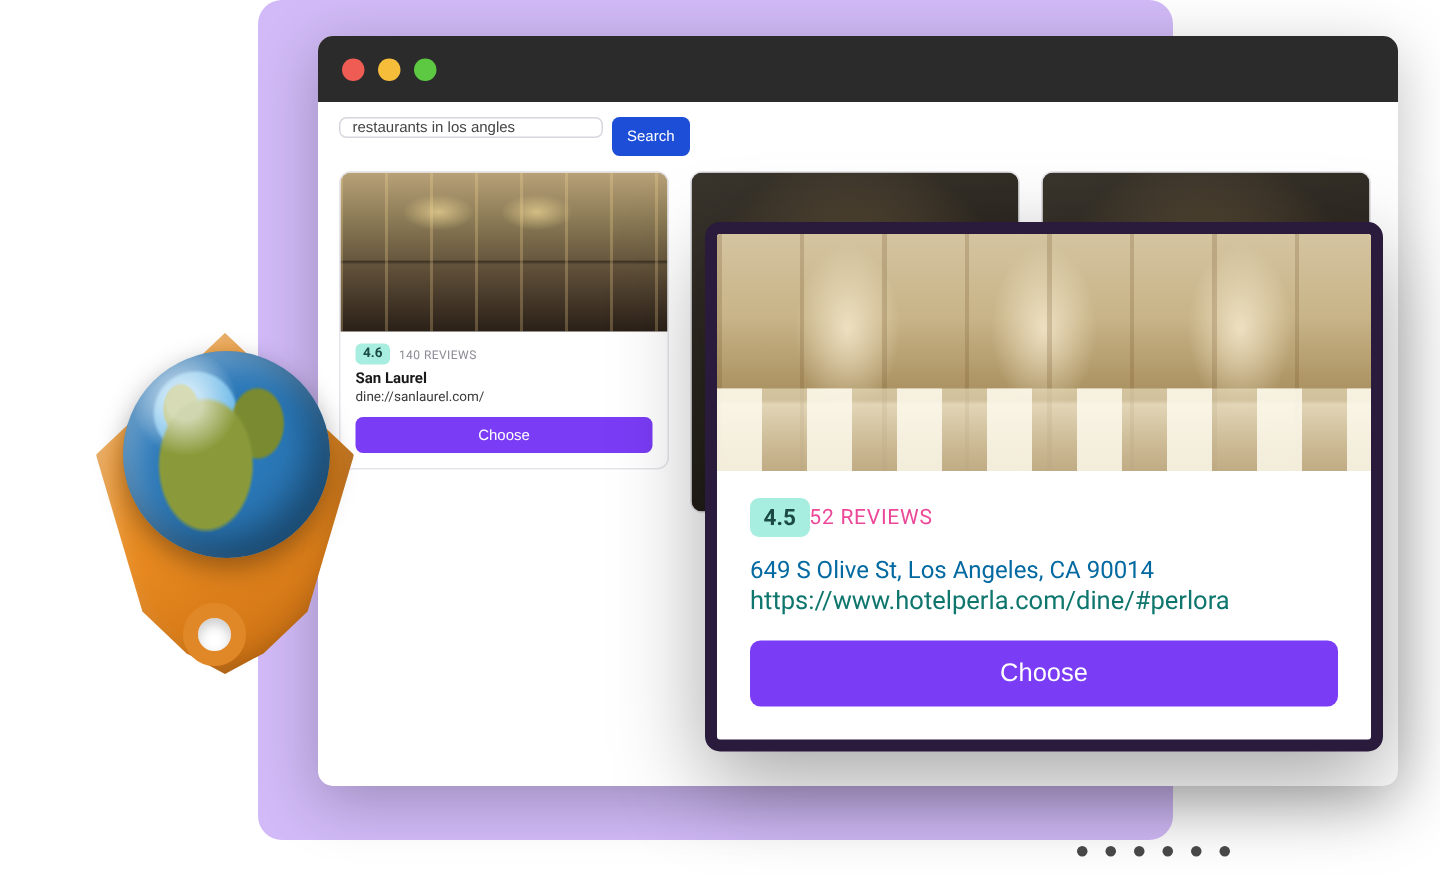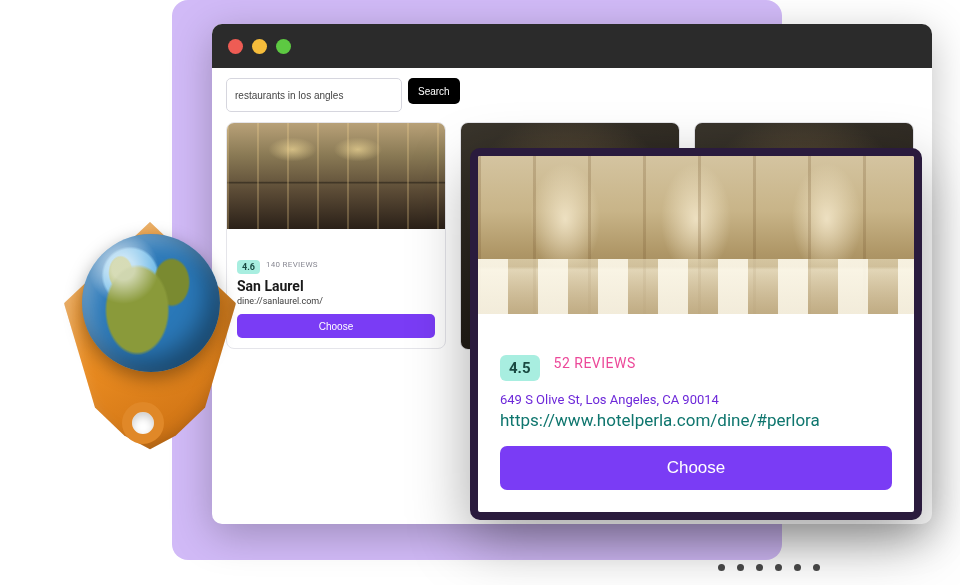--- a/index.html
+++ b/index.html
@@ -59,30 +59,30 @@
   overflow: hidden;
 }
 
 .searchrow {
   display: flex;
   gap: 6px;
   margin-bottom: 10px;
 }
 .search-input {
   width: 176px;
-  height: 34px;
+  height: 14px;
   border: 1px solid #d6d6de;
   border-radius: 5px;
   font-size: 10px;
   padding: 0 8px;
   color: #444;
   outline: none;
 }
 .search-btn {
-  background: #000000;
+  background: #1d4ed8;
   color: #fff;
   border: none;
   border-radius: 5px;
   font-size: 10px;
   font-weight: 500;
   padding: 0 10px;
   height: 26px;
   cursor: pointer;
 }
 
@@ -129,31 +129,31 @@
 }
 .img.food::after{
   content:"";position:absolute;left:5%;top:5%;width:30%;height:60%;
   background:linear-gradient(180deg,#3a2a1a,#6a4a2a);border-radius:8px;
 }
 
 .img.dim { background: linear-gradient(160deg,#3a352c,#1a1510); }
 .img.dim::before{content:"";position:absolute;inset:0;background:radial-gradient(circle at 50% 40%, rgba(255,200,120,.3), transparent 60%);}
 
 .card-body { padding: 8px 10px 10px; }
-.ratingrow { display:flex; align-items:flex-start; gap:6px; margin-bottom:4px;margin-top:23px;}
+.ratingrow { display:flex; align-items:center; gap:6px; margin-bottom:4px;}
 .rating-badge {
   background: #a8eee0;
   color: #1a4a42;
   font-size: 9px;
   font-weight: 700;
   padding: 2px 5px;
   border-radius: 4px;
 }
 .reviews { font-size: 8px; color: #8a8a94; font-weight:400; letter-spacing:.3px; text-transform: uppercase;}
-.cardtitle { font-size: 14px; font-weight: 700; color: #1a1a1a; margin-bottom: 2px;}
+.cardtitle { font-size: 10px; font-weight: 700; color: #1a1a1a; margin-bottom: 2px;}
 .addr { font-size: 9px; color: #3a3a3a; line-height: 1.35; }
 .url { font-size: 9px; color: #3a3a3a; }
 .choose-btn {
   width: 100%;
   margin-top: 8px;
   background: #7a3cf5;
   color: #fff;
   border: none;
   border-radius: 5px;
   font-size: 10px;
@@ -189,25 +189,25 @@
     radial-gradient(ellipse 50px 80px at 80% 40%, rgba(255,245,220,.7), transparent 70%),
     linear-gradient(180deg, transparent 70%, rgba(255,250,235,.6) 72%, rgba(200,180,140,.4) 100%);
 }
 .overlay .bigimg::after{
   content:"";position:absolute;left:0;right:0;bottom:0;height:55px;
   background:
     repeating-linear-gradient(90deg, rgba(255,252,240,.8) 0 30px, transparent 30px 60px),
     linear-gradient(180deg, rgba(240,230,200,.6), rgba(200,180,140,.8));
 }
 .overlay-body { padding: 18px 22px 22px; }
-.overlay .ratingrow { gap: 14px; margin-bottom: 10px; }
+.overlay .ratingrow { gap: 0; margin-bottom: 10px; }
 .overlay .rating-badge { font-size: 15px; padding: 4px 9px; border-radius: 6px;}
 .overlay .reviews { font-size: 14px; color: #ec4899; letter-spacing:.5px;}
 .overlay .cardtitle { font-size: 21px; margin-bottom: 10px;}
-.overlay .addr { font-size: 13px; color: #6d28d9; line-height:1.45;}
+.overlay .addr { font-size: 16px; color: #0369a1; line-height:1.45;}
 .overlay .url { font-size: 17px; color: #0f766e; }
 .overlay .choose-btn { height: 44px; font-size: 17px; margin-top: 16px; border-radius: 7px;}
 
 
 .globe-pin {
   position: absolute;
   left: 60px;
   top: 214px;
   width: 182px;
   height: 250px;

